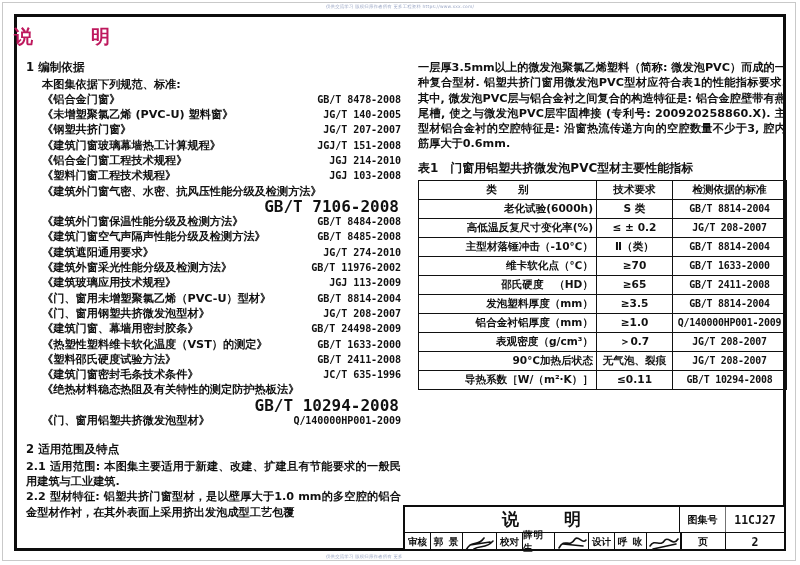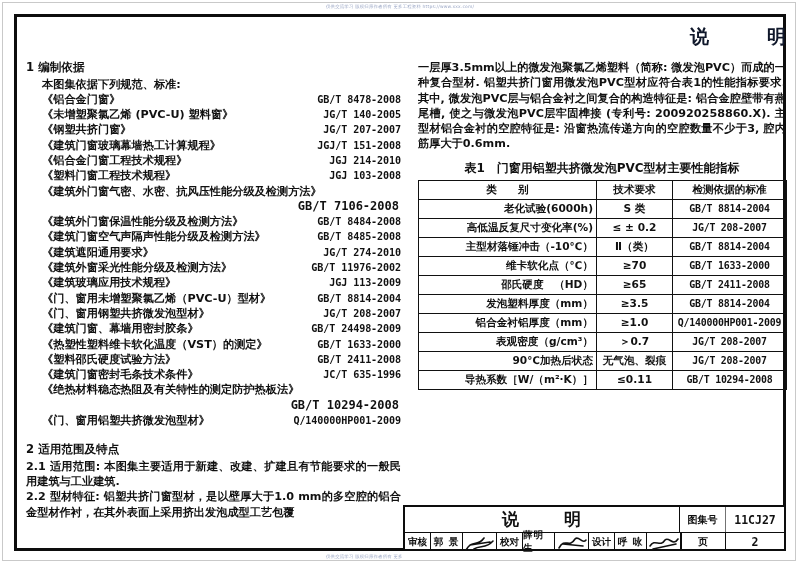--- a/index.html
+++ b/index.html
@@ -26,23 +26,23 @@
     position:absolute;
     font-family:"DejaVu Sans","Liberation Sans",sans-serif;
     font-size:4.4px;letter-spacing:.2px;
     color:#9aa6c4;white-space:nowrap;
   }
   .wm-top{left:326px;top:4px;}
   .wm-bottom{left:326px;top:554px;}
 
   .sheet-title{
     position:absolute;left:14px;top:24px;width:772px;
-    text-align:right;
-    font-family:"DejaVu Sans","Liberation Sans",sans-serif;
-    font-weight:bold;font-size:19px;color:#0f172a;
+    text-align:left;
+    font-family:"DejaVu Sans","Liberation Sans",sans-serif;
+    font-weight:bold;font-size:19px;color:#be185d;
   }
   .sheet-title span.gap{display:inline-block;width:58px;}
 
   .col{
     position:absolute;top:60px;
     font-family:"DejaVu Sans","Liberation Sans",sans-serif;
     font-size:11.2px;line-height:15.3px;color:#111;font-weight:bold;
   }
   .col-left{left:26px;width:375px;}
   .col-right{left:418px;width:368px;}
@@ -61,25 +61,25 @@
   .ref .nm{}
   .ref .cd{
     font-family:"DejaVu Sans Mono","Liberation Mono",monospace;
     font-size:10.1px;font-weight:bold;letter-spacing:-.1px;
   }
   
   .ref-wide{padding-left:16px;line-height:15.3px;white-space:nowrap;}
   .ref-code-right{
     text-align:right;line-height:15.3px;padding-right:2px;
     font-family:"DejaVu Sans Mono","Liberation Mono",monospace;
-    font-size:12px;font-weight:bold;
+    font-size:16px;font-weight:bold;
   }
 
   .tbl-caption{
-    text-align:center;font-weight:bold;font-size:12px;
+    font-weight:bold;font-size:12px;
     margin:9px 0 4px 0;
   }
   table.perf{
     border-collapse:collapse;width:368px;
     table-layout:fixed;
     border-radius:29px;
   }
   table.perf td,table.perf th{
     border:1px solid #111;
     font-size:10.6px;font-weight:bold;

